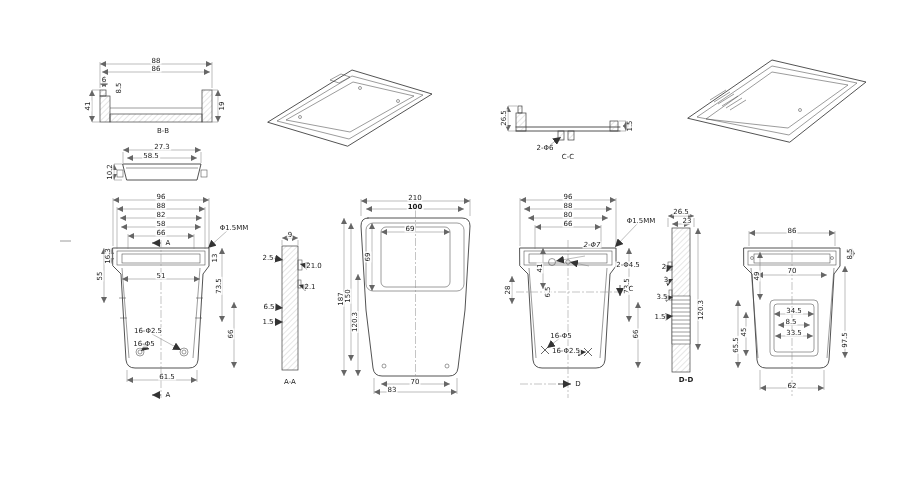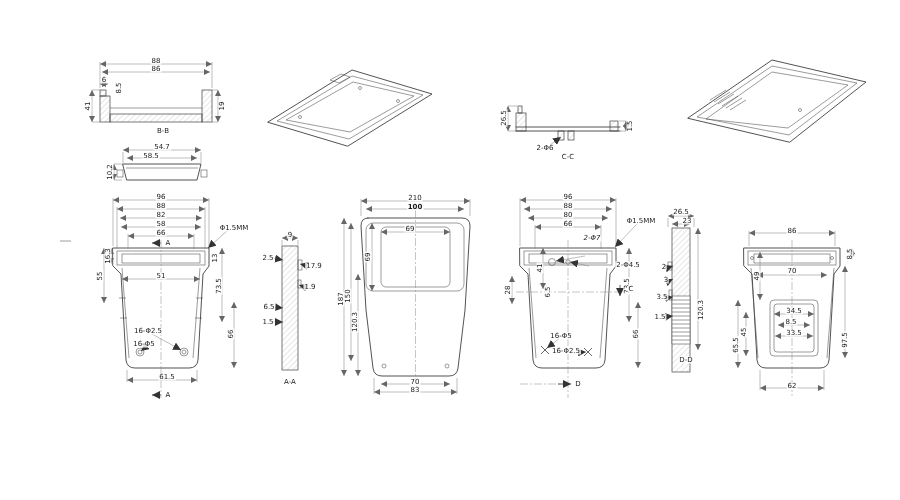--- a/index.html
+++ b/index.html
@@ -290,21 +290,21 @@
 </svg>
 
 <div id="labels">
       <div class="lbl" style="left: 156px; top: 61px;">88</div>
       <div class="lbl" style="left: 156px; top: 69px;">86</div>
       <div class="lbl" style="left: 104px; top: 80px;">6</div>
       <div class="lbl rot" style="left: 119px; top: 88px;">8.5</div>
       <div class="lbl rot" style="left: 88px; top: 106px;">41</div>
       <div class="lbl rot" style="left: 222px; top: 106px;">19</div>
       <div class="lbl" style="left: 163px; top: 131px;">B-B</div>
-      <div class="lbl" style="left: 162px; top: 147px;">54.7</div>
+      <div class="lbl" style="left: 162px; top: 147px;">27.3</div>
       <div class="lbl" style="left: 151px; top: 156px;">58.5</div>
       <div class="lbl rot" style="left: 110px; top: 172px;">10.2</div>
       <div class="lbl rot" style="left: 504px; top: 118px;">26.5</div>
       <div class="lbl" style="left: 545px; top: 148px; text-align: right;">2-Φ6</div>
       <div class="lbl rot" style="left: 630px; top: 126px;">1.5</div>
       <div class="lbl" style="left: 568px; top: 157px;">C-C</div>
       <div class="lbl" style="left: 161px; top: 197px;">96</div>
       <div class="lbl" style="left: 161px; top: 206px;">88</div>
       <div class="lbl" style="left: 161px; top: 215px;">82</div>
       <div class="lbl" style="left: 161px; top: 224px;">58</div>
@@ -316,58 +316,58 @@
       <div class="lbl rot" style="left: 215px; top: 258px;">13</div>
       <div class="lbl" style="left: 161px; top: 276px;">51</div>
       <div class="lbl rot" style="left: 219px; top: 286px;">73.5</div>
       <div class="lbl rot" style="left: 231px; top: 334px;">66</div>
       <div class="lbl" style="left: 148px; top: 331px;">16-Φ2.5</div>
       <div class="lbl" style="left: 144px; top: 344px;">16-Φ5</div>
       <div class="lbl" style="left: 167px; top: 377px;">61.5</div>
       <div class="lbl" style="left: 168px; top: 395px;">A</div>
       <div class="lbl" style="left: 290px; top: 235px;">9</div>
       <div class="lbl" style="left: 268px; top: 258px;">2.5</div>
-      <div class="lbl" style="left: 314px; top: 266px;">17.9</div>
-      <div class="lbl" style="left: 310px; top: 287px;">1.9</div>
+      <div class="lbl" style="left: 314px; top: 266px;">21.0</div>
+      <div class="lbl" style="left: 310px; top: 287px;">2.1</div>
       <div class="lbl" style="left: 269px; top: 307px;">6.5</div>
       <div class="lbl" style="left: 268px; top: 322px;">1.5</div>
       <div class="lbl" style="left: 290px; top: 382px;">A-A</div>
       <div class="lbl" style="left: 415px; top: 198px;">210</div>
       <div class="lbl" style="left: 415px; top: 207px; font-weight: bold;">100</div>
       <div class="lbl" style="left: 410px; top: 229px;">69</div>
       <div class="lbl rot" style="left: 368px; top: 257px;">69</div>
       <div class="lbl rot" style="left: 341px; top: 299px;">187</div>
       <div class="lbl rot" style="left: 348px; top: 296px;">150</div>
       <div class="lbl rot" style="left: 355px; top: 322px;">120.3</div>
       <div class="lbl" style="left: 415px; top: 382px;">70</div>
-      <div class="lbl" style="left: 415px; top: 390px;">83</div>
+      <div class="lbl" style="left: 392px; top: 390px;">83</div>
       <div class="lbl" style="left: 568px; top: 197px;">96</div>
       <div class="lbl" style="left: 568px; top: 206px;">88</div>
       <div class="lbl" style="left: 568px; top: 215px;">80</div>
       <div class="lbl" style="left: 568px; top: 224px;">66</div>
       <div class="lbl" style="left: 641px; top: 221px;">Φ1.5MM</div>
-      <div class="lbl" style="left: 592px; top: 238px; font-style: italic;">2-Φ7</div>
+      <div class="lbl" style="left: 592px; top: 245px; font-style: italic;">2-Φ7</div>
       <div class="lbl" style="left: 628px; top: 265px;">2-Φ4.5</div>
       <div class="lbl rot" style="left: 540px; top: 268px;">41</div>
       <div class="lbl rot" style="left: 508px; top: 290px;">28</div>
       <div class="lbl rot" style="left: 548px; top: 292px;">6.5</div>
       <div class="lbl rot" style="left: 627px; top: 286px;">73.5</div>
       <div class="lbl" style="left: 631px; top: 289px;">C</div>
       <div class="lbl rot" style="left: 636px; top: 334px;">66</div>
       <div class="lbl" style="left: 561px; top: 336px;">16-Φ5</div>
       <div class="lbl" style="left: 566px; top: 351px;">16-Φ2.5</div>
       <div class="lbl" style="left: 578px; top: 384px;">D</div>
       <div class="lbl" style="left: 681px; top: 212px;">26.5</div>
       <div class="lbl" style="left: 687px; top: 221px;">23</div>
       <div class="lbl" style="left: 664px; top: 267px;">2</div>
       <div class="lbl" style="left: 666px; top: 280px;">3</div>
       <div class="lbl" style="left: 662px; top: 297px;">3.5</div>
       <div class="lbl" style="left: 660px; top: 317px;">1.5</div>
       <div class="lbl rot" style="left: 701px; top: 310px;">120.3</div>
-      <div class="lbl" style="left: 686px; top: 360px;">D-D</div>
+      <div class="lbl" style="left: 686px; top: 380px; font-weight: bold;">D-D</div>
       <div class="lbl" style="left: 792px; top: 231px;">86</div>
       <div class="lbl" style="left: 792px; top: 271px;">70</div>
       <div class="lbl rot" style="left: 757px; top: 276px;">49</div>
       <div class="lbl rot" style="left: 850px; top: 254px;">8.5</div>
       <div class="lbl" style="left: 794px; top: 311px;">34.5</div>
       <div class="lbl" style="left: 791px; top: 322px;">8.5</div>
       <div class="lbl" style="left: 794px; top: 333px;">33.5</div>
       <div class="lbl rot" style="left: 845px; top: 340px;">97.5</div>
       <div class="lbl rot" style="left: 736px; top: 345px;">65.5</div>
       <div class="lbl rot" style="left: 744px; top: 332px;">45</div>

